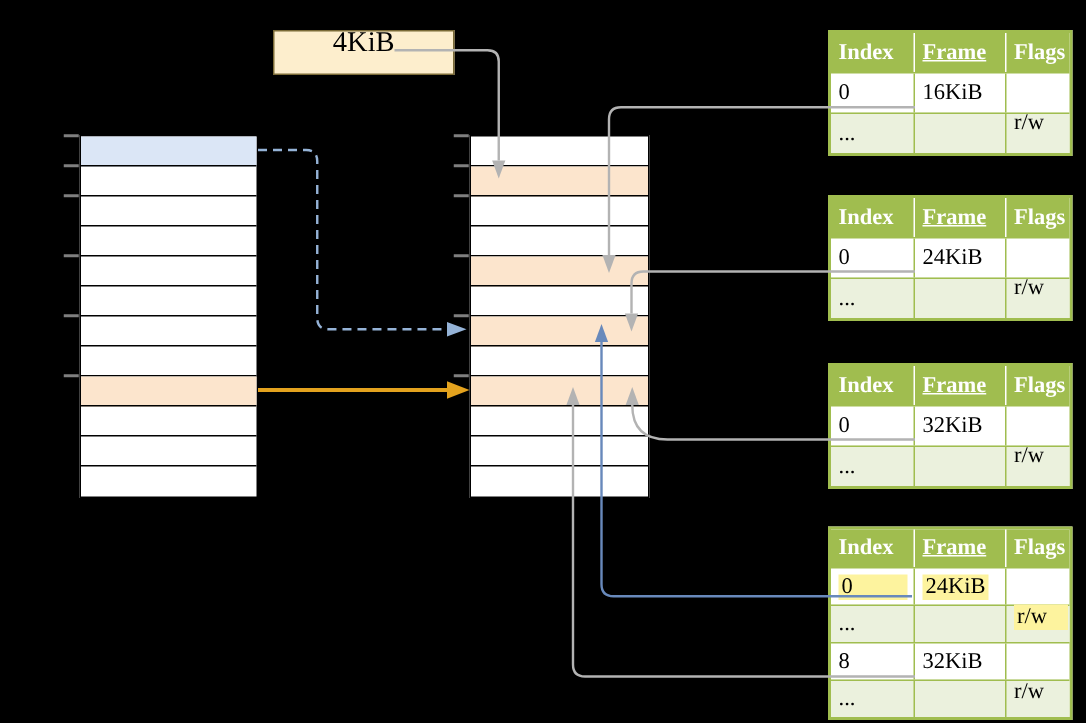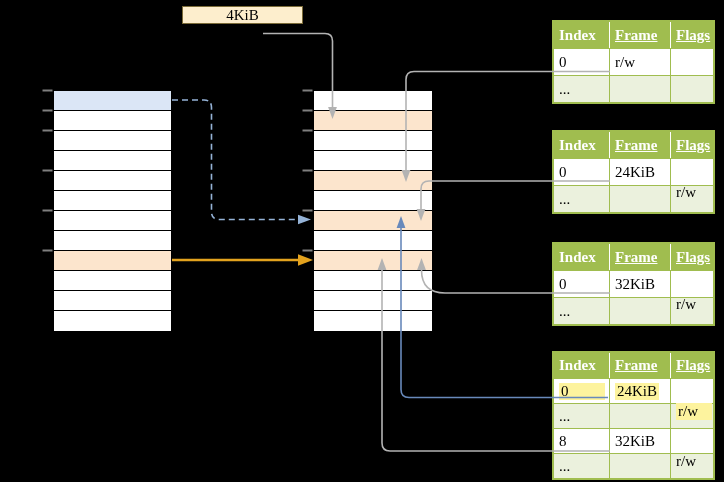--- a/index.html
+++ b/index.html
@@ -15,39 +15,39 @@
     background: #fff; border: 1px solid var(--row-border, #000);
   }
   .memcol.left { left: 53px;  width: 119px; }
   .memcol.mid  { left: 313px; width: 120px; }
   .memrow { height: 20px; border-bottom: 1px solid var(--row-border, #000); }
   .memrow:last-child { border-bottom: none; }
   .memrow.blue   { background: var(--blue-row, #dbe6f6); }
   .memrow.orange { background: var(--orange-row, #fce5cd); }
   
   .labelbox {
-    position: absolute; left: 182px; top: 6px; width: 121px; height: 18px;
+    position: absolute; left: 182px; top: 20px; width: 121px; height: 30px;
     background: var(--label-box-fill, #fdeecd);
     border: 1px solid var(--label-box-border, #7a6a37);
-    text-align: center; font-size: 15px; line-height: 16px; color: #000;
+    text-align: center; font-size: 19px; line-height: 16px; color: #000;
   }
   
   .ptable {
     position: absolute; left: 552px; width: 163px;
     border: 2px solid var(--table-green, #a0bd4f);
     background: #fff; font-size: 15px; color: var(--cell-text, #000);
   }
   .thead { display: flex; background: var(--table-green, #a0bd4f);
            color: var(--header-text, #fff); font-weight: bold; height: 26px;
            align-items: center; }
   .compact .thead { height: 25px; }
   .hcell { padding-left: 5px; height: 100%; display: flex; align-items: center; }
   .hcell:nth-child(1) { width: 56px; border-right: 1.5px solid #fff; }
   .hcell:nth-child(2) { width: 61px; border-right: 1.5px solid #fff; text-decoration: underline; }
-  .hcell:nth-child(3) { flex: 1; text-decoration: underline; }
+  .hcell:nth-child(3) { flex: 1; }
   .trow { display: flex; height: 27px; border-top: 1px solid var(--table-green, #a0bd4f); }
   .compact .trow { height: 25px; }
   .trow.alt { background: var(--table-row-alt, #ebf1dd); }
   .tcell { padding-left: 5px; display: flex; align-items: center; height: 100%; }
   .tcell:nth-child(1) { width: 56px; border-right: 1px solid var(--table-green, #a0bd4f); }
   .tcell:nth-child(2) { width: 61px; border-right: 1px solid var(--table-green, #a0bd4f); }
   .tcell:nth-child(3) { flex: 1; margin-top: 20px; }
   .hl  { background: var(--highlight-yellow, #fdf39e); padding: 0 2px; }
   .hl0 { min-width: 46px; }
   .hl2 { min-width: 36px; }
@@ -103,20 +103,21 @@
   </div>
 
   <div class="ptable" id="pt0" style="top:20px">
       <div class="thead">
         <div class="hcell">Index</div>
         <div class="hcell">Frame</div>
         <div class="hcell">Flags</div>
       </div>
       <div class="trow">
         <div class="tcell">0</div>
+        <div class="tcell">16KiB</div>
         <div class="tcell">r/w</div>
       </div>
       <div class="trow alt">
         <div class="tcell">...</div>
         <div class="tcell"></div>
         <div class="tcell"></div>
       </div>
     </div>
   <div class="ptable" id="pt1" style="top:130px">
       <div class="thead">

